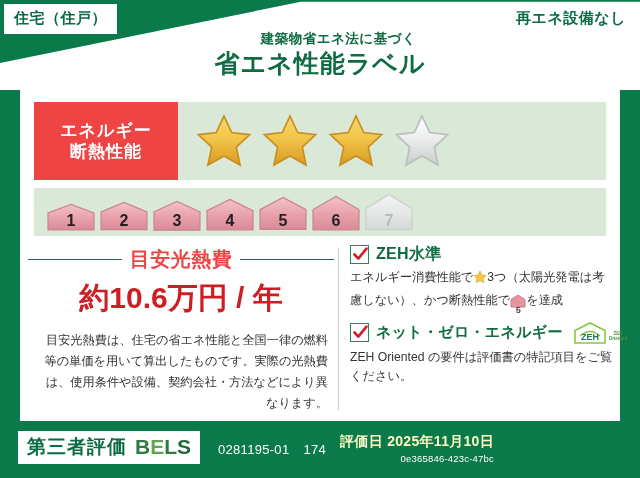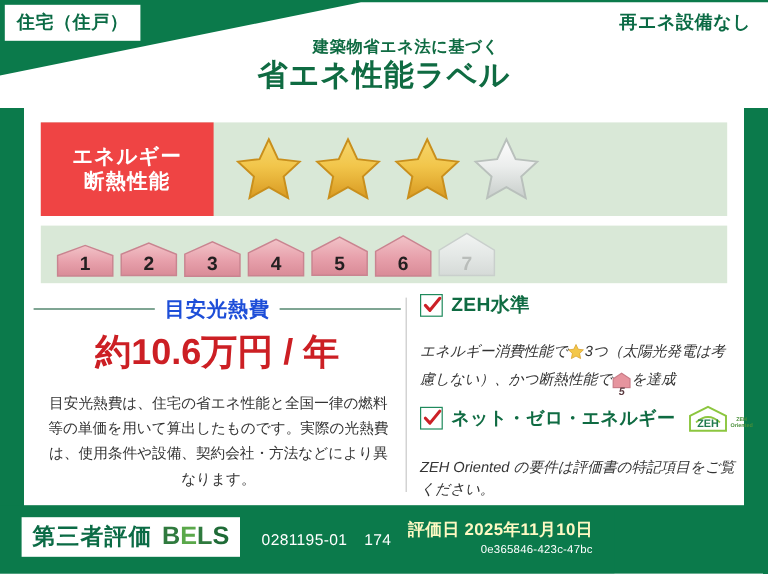--- a/index.html
+++ b/index.html
@@ -99,44 +99,44 @@
     background: #c9c9c9;
   }
 
   
   #cost-col { position: absolute; left: 8px; top: 0; width: 306px; }
   #cost-head {
     display: flex; align-items: center; justify-content: center;
     gap: 8px; margin-top: 2px;
   }
   #cost-head .rule { flex: 1; height: 1px; background: #2b6b4c; }
-  #cost-head-text { color: #1d4ed8; font-size: 17px; font-weight: bold; letter-spacing: 0.5px; white-space: nowrap;}
+  #cost-head-text { color: #ef4444; font-size: 20px; font-weight: bold; letter-spacing: 0.5px; white-space: nowrap;}
   #cost-value {
     text-align: center; color: #cc1f24; font-size: 30px; font-weight: bold;
     margin-top: 8px; letter-spacing: 0px; line-height: 1.1;
   }
   #cost-note {
     margin-top: 16px; padding: 0 6px 0 8px;
-    color: #333333; font-size: 12.2px; line-height: 1.72; text-align: center;
+    color: #333333; font-size: 12.2px; line-height: 1.72; text-align: right;
   }
 
   
   #zeh-col { position: absolute; left: 330px; top: 0; width: 264px; }
   .zeh-item { margin-bottom: 6px; }
   .zeh-head { display: flex; align-items: center; gap: 7px; text-align: center; }
   .checkbox {
     width: 19px; height: 19px; flex: 0 0 19px;
     border: 1.5px solid #1f8a5c; background: #ffffff;
     position: relative;
   }
   .checkbox svg { position: absolute; left: 1px; top: 0px; }
   .zeh-title { color: #0f6b42; font-size: 16px; font-weight: bold; letter-spacing: 0.3px; white-space: nowrap; }
   .zeh-title.small { font-size: 15px; }
   .zeh-desc {
-    margin-top: 19px; color: #333333; font-size: 12.2px; line-height: 1.62; font-style: italic;
+    margin-top: 3px; color: #333333; font-size: 12.2px; line-height: 1.62;
   }
   .inline-star { vertical-align: -3px; }
   .inline-house { vertical-align: -4px; position: relative; display: inline-block; }
   .inline-house .n {
     position: absolute; left: 0; right: 0; bottom: 0px; text-align: center;
     font-size: 9px; font-weight: bold; color: #5b3b40; line-height: 1;
   }
   #zeh-logo { display: inline-flex; align-items: flex-end; gap: 2px; vertical-align: -6px; margin-left: 3px; }
   #zeh-logo-sub { font-size: 4.5px; color: #4a8f3a; line-height: 1.1; font-weight: bold; padding-bottom: 3px; }
 

